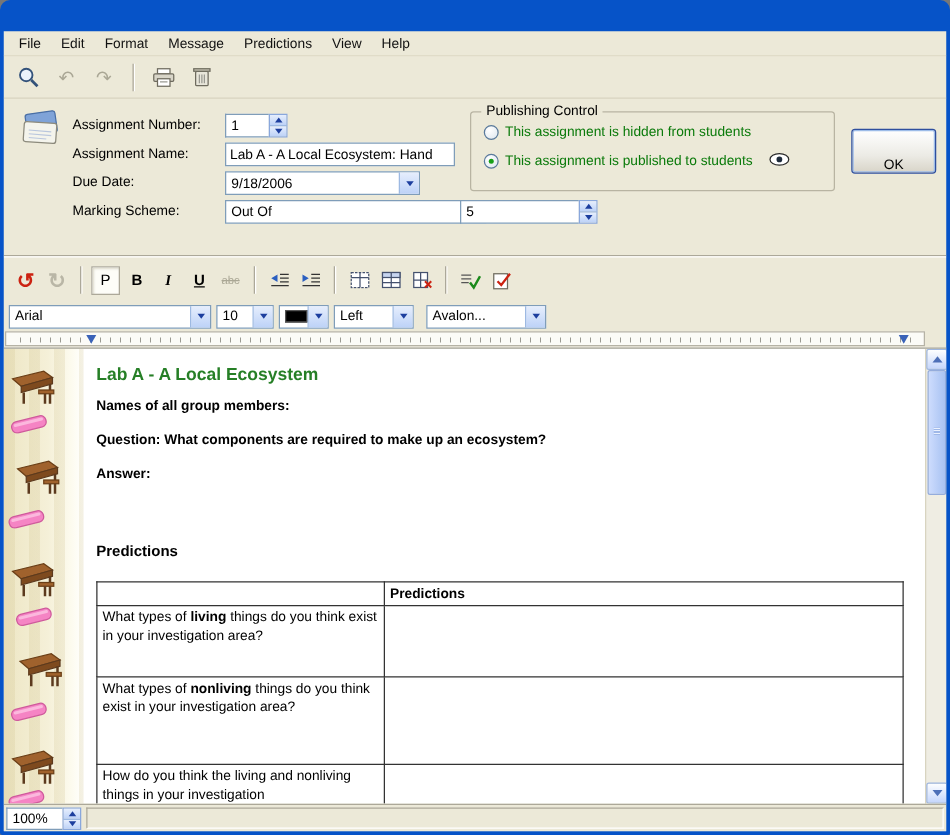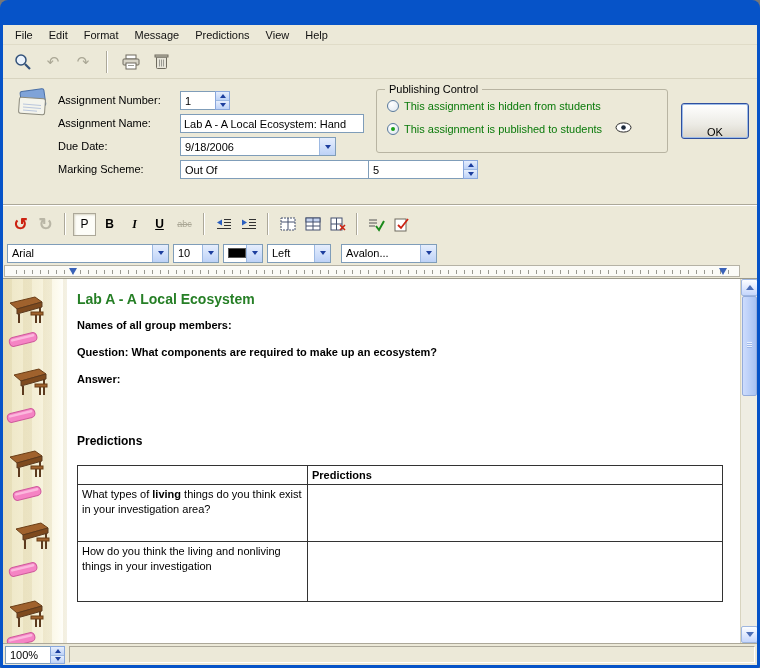--- a/index.html
+++ b/index.html
@@ -460,20 +460,24 @@
         <div class="doc-heading">Predictions</div>
 
         <table class="doc-table">
           <tbody>
               <tr>
             <td class="col1 hdr"></td>
             <td class="col2 hdr">Predictions</td>
           </tr>
           <tr class="r1">
             <td class="col1"><span>What types of </span><span class="bold-in">living</span><span> things do you think exist in your investigation area?</span></td>
+            <td class="col2"></td>
+          </tr>
+          <tr class="r2">
+            <td class="col1"><span>What types of </span><span class="bold-in">nonliving</span><span> things do you think exist in your investigation area?</span></td>
             <td class="col2"></td>
           </tr>
           <tr class="r3">
             <td class="col1"><span>How do you think the living and nonliving things in your investigation</span></td>
             <td class="col2"></td>
           </tr>
         </tbody>
           </table>
       </div>
 

